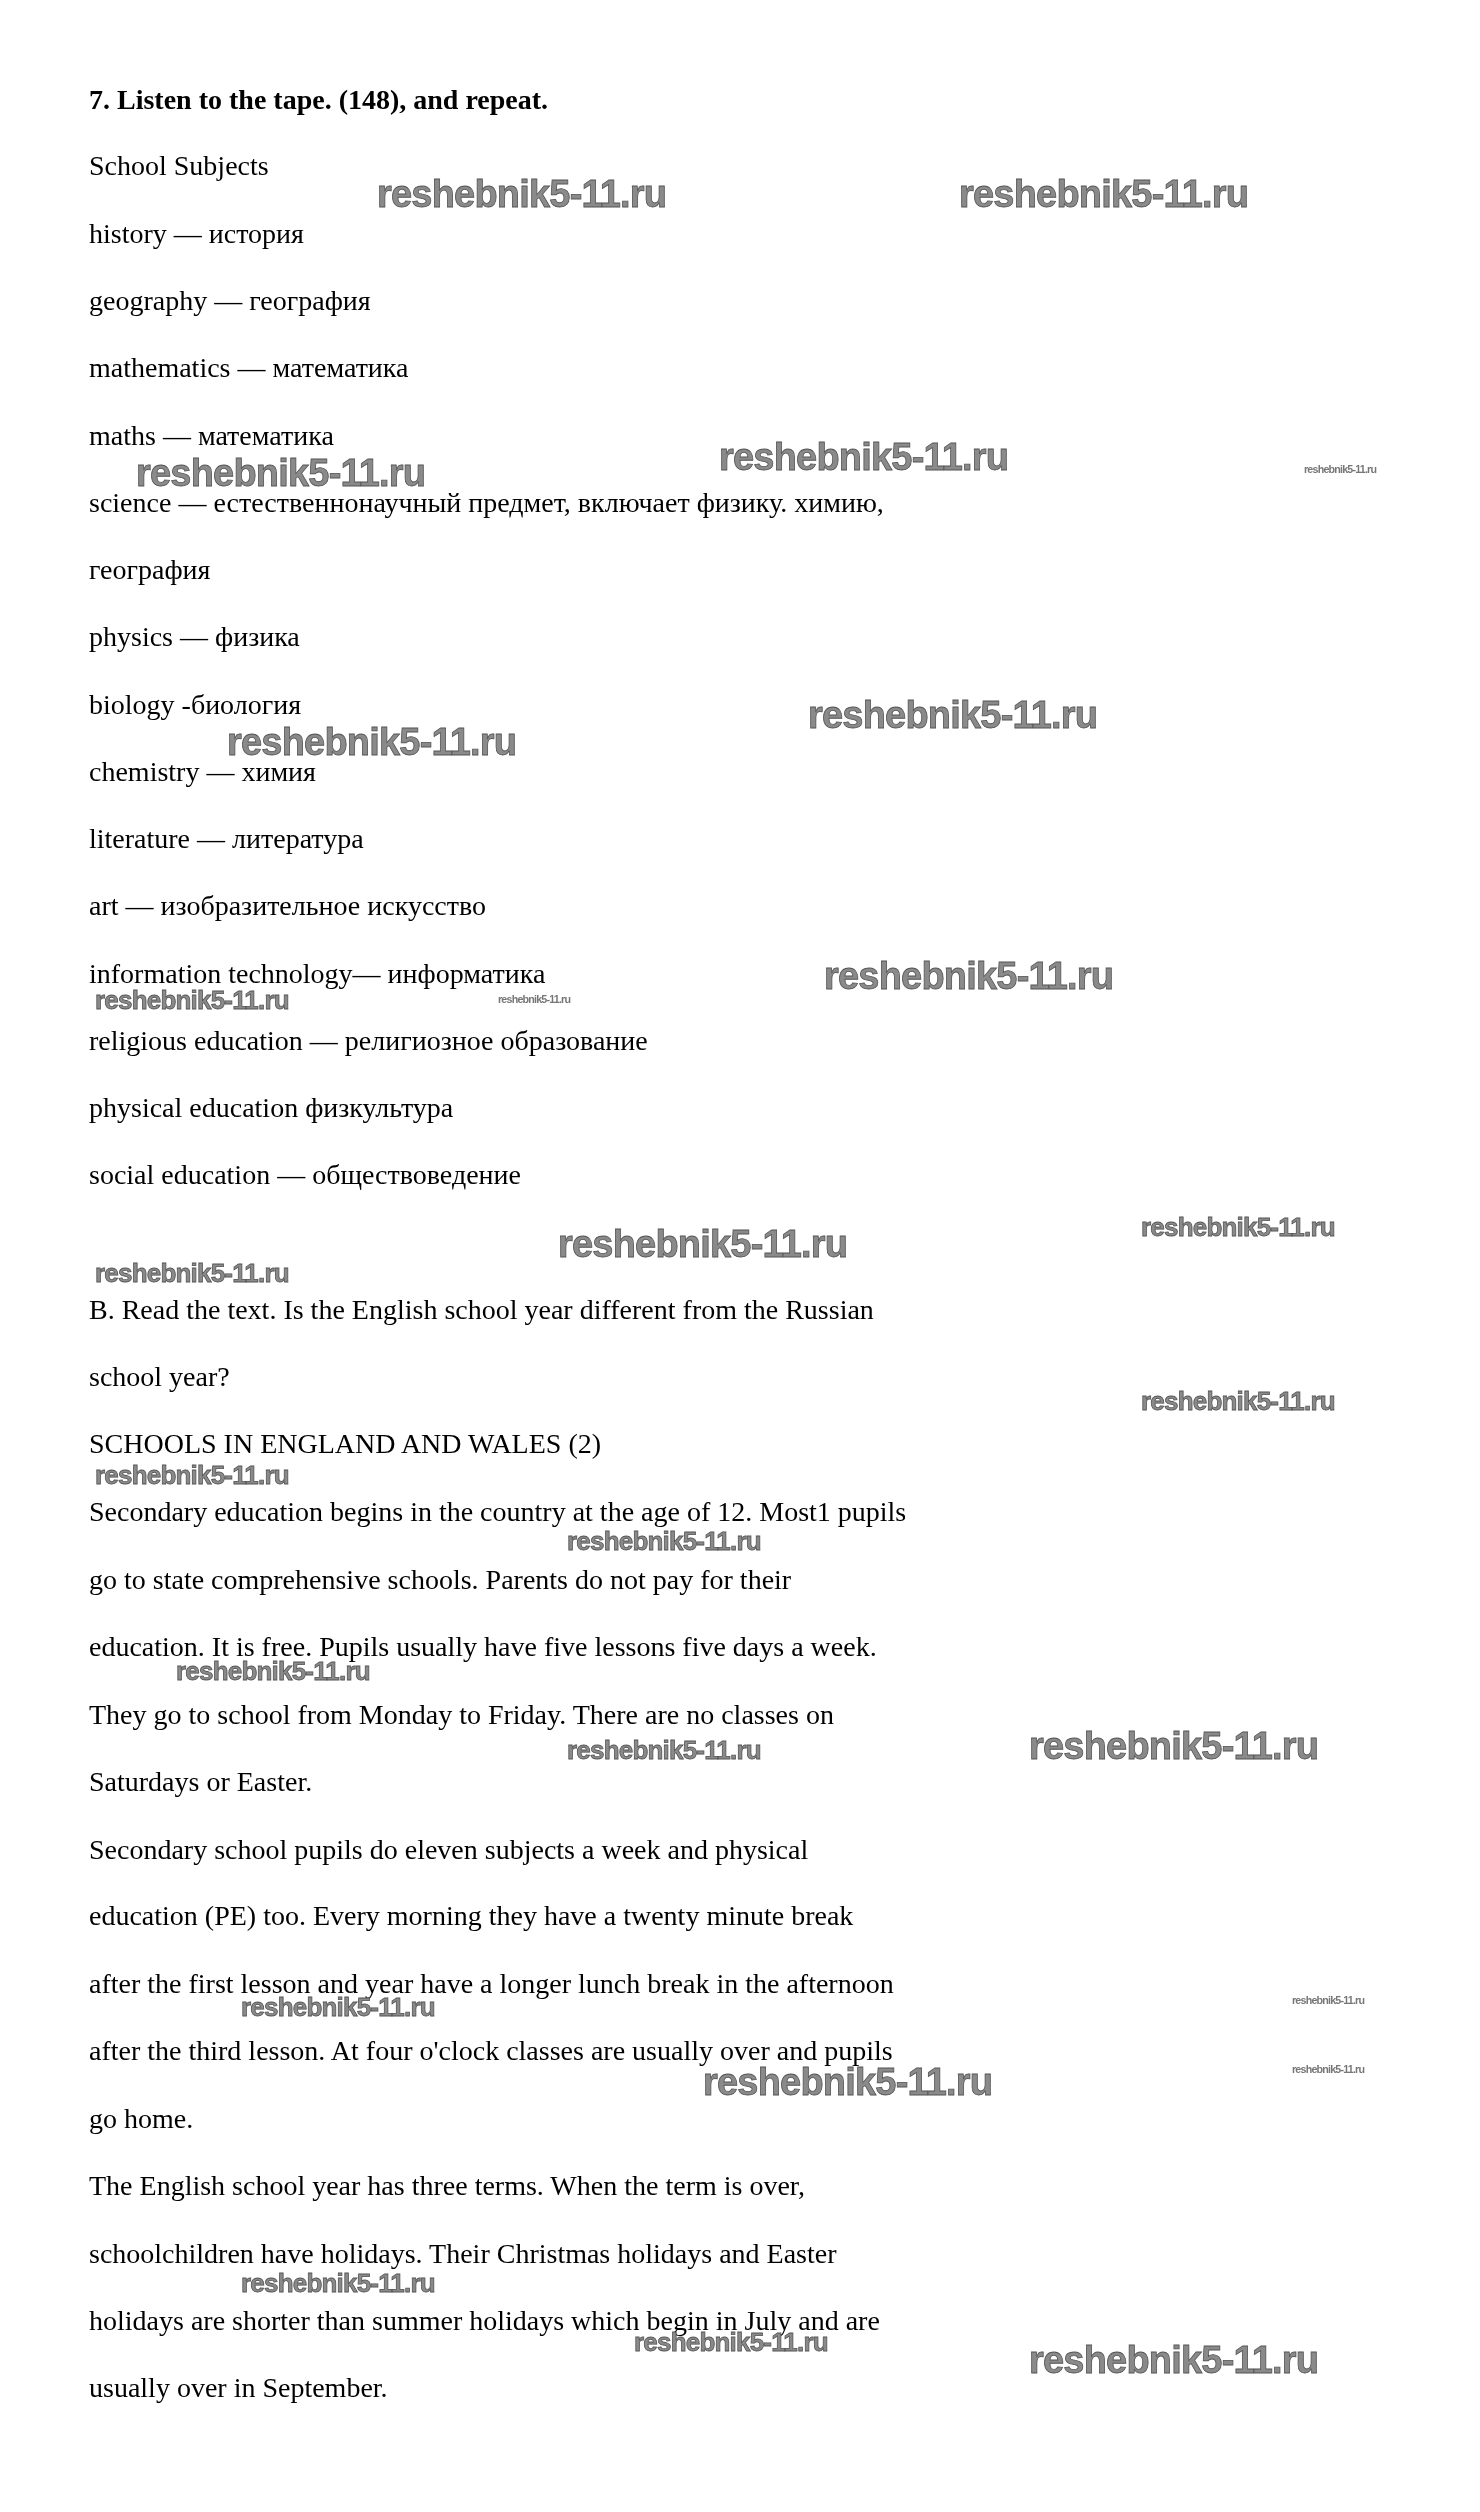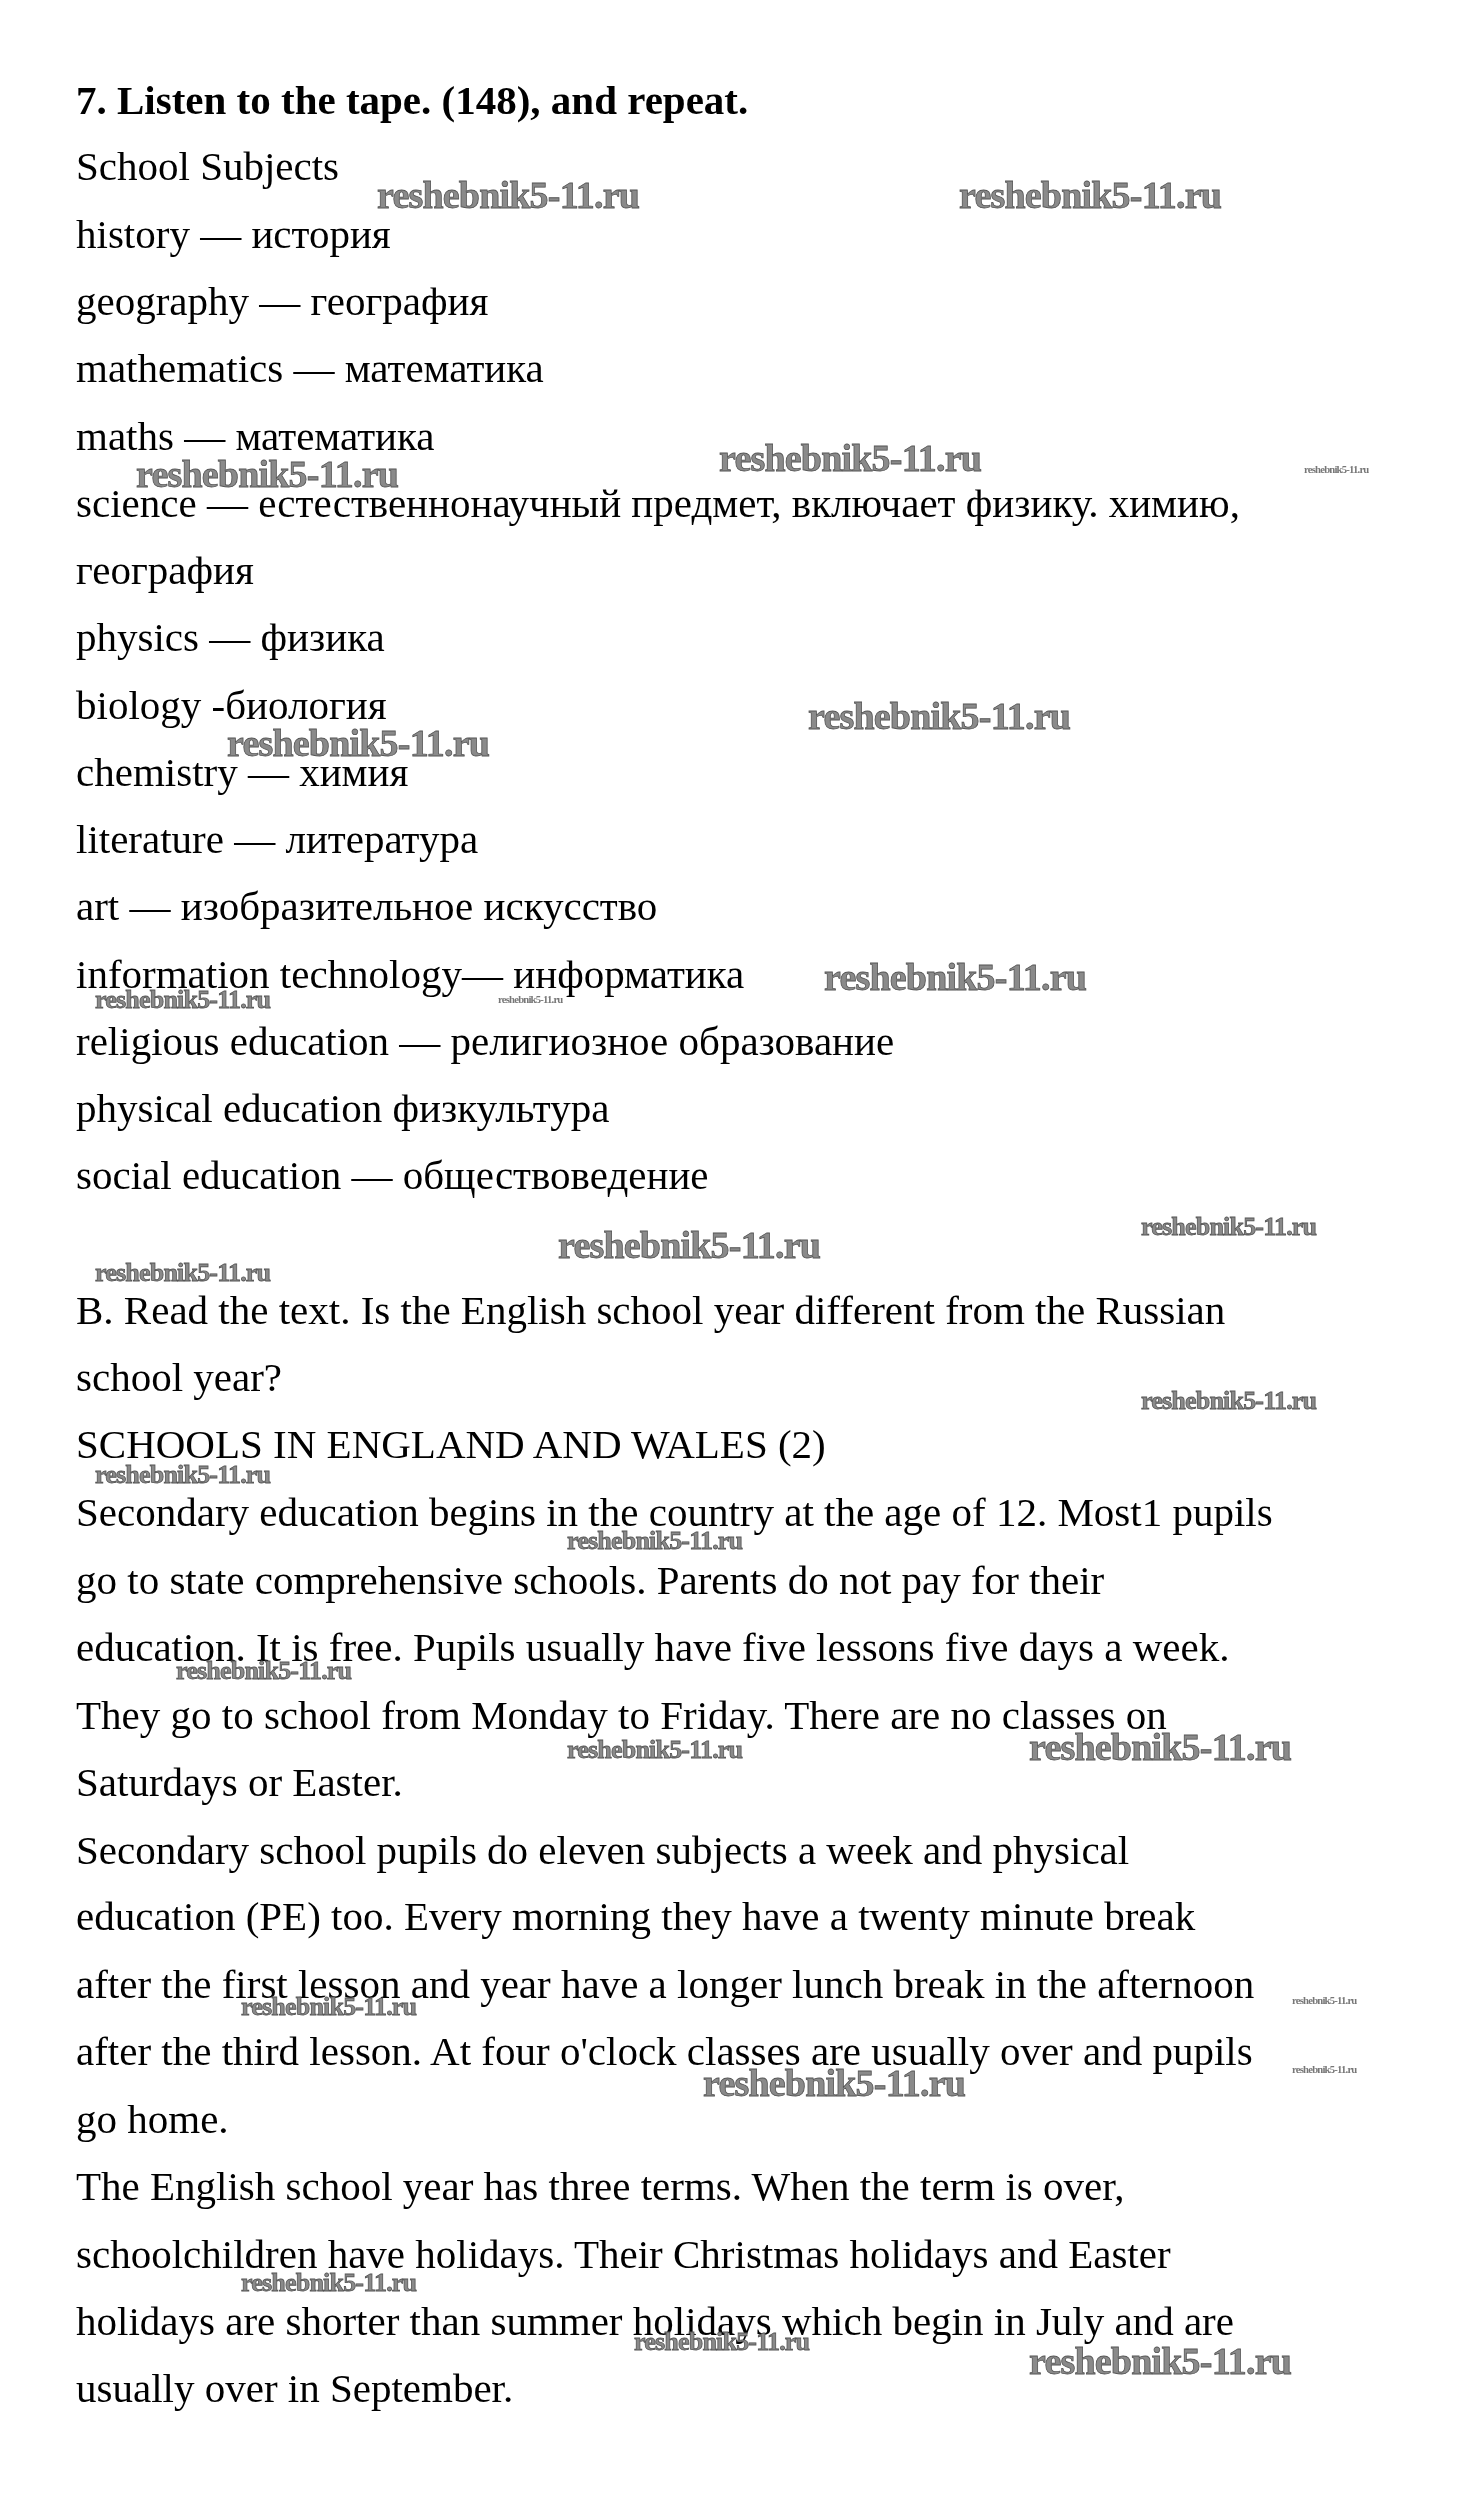--- a/index.html
+++ b/index.html
@@ -1,20 +1,20 @@
 <!DOCTYPE html>
 <html style="font-size:12.3px"><head>
 <meta charset="utf-8">
 <style>
   html, body { margin:0; padding:0; background:#ffffff; }
   body { width:1481px; height:2512px; position:relative; overflow:hidden;
          font-family:"Liberation Serif", "DejaVu Serif", serif; color:#000; }
-  .line { position:absolute; left:76px; font-size:41px; line-height:46px; white-space:nowrap; }
+  .line { position:absolute; left:89px; font-size:28px; line-height:46px; white-space:nowrap; }
   .title { font-weight:bold; }
-  .wm { position:absolute; font-family:Liberation Serif, serif; font-weight:bold; color:#8a8a8a;
+  .wm { position:absolute; font-family:Liberation Sans, sans-serif; font-weight:bold; color:#8a8a8a;
         white-space:nowrap; -webkit-text-stroke:0.8px #555; letter-spacing:-0.8px; }
   .wm.big { font-size:38px; }
   .wm.med { font-size:26px; }
   .wm.sm { font-size:10.7px; -webkit-text-stroke:0; color:#777; }
 </style>
 </head>
 <body>
 
 <div>
   <div class="line title" style="top:77px">7. Listen to the tape. (148), and repeat.</div>

